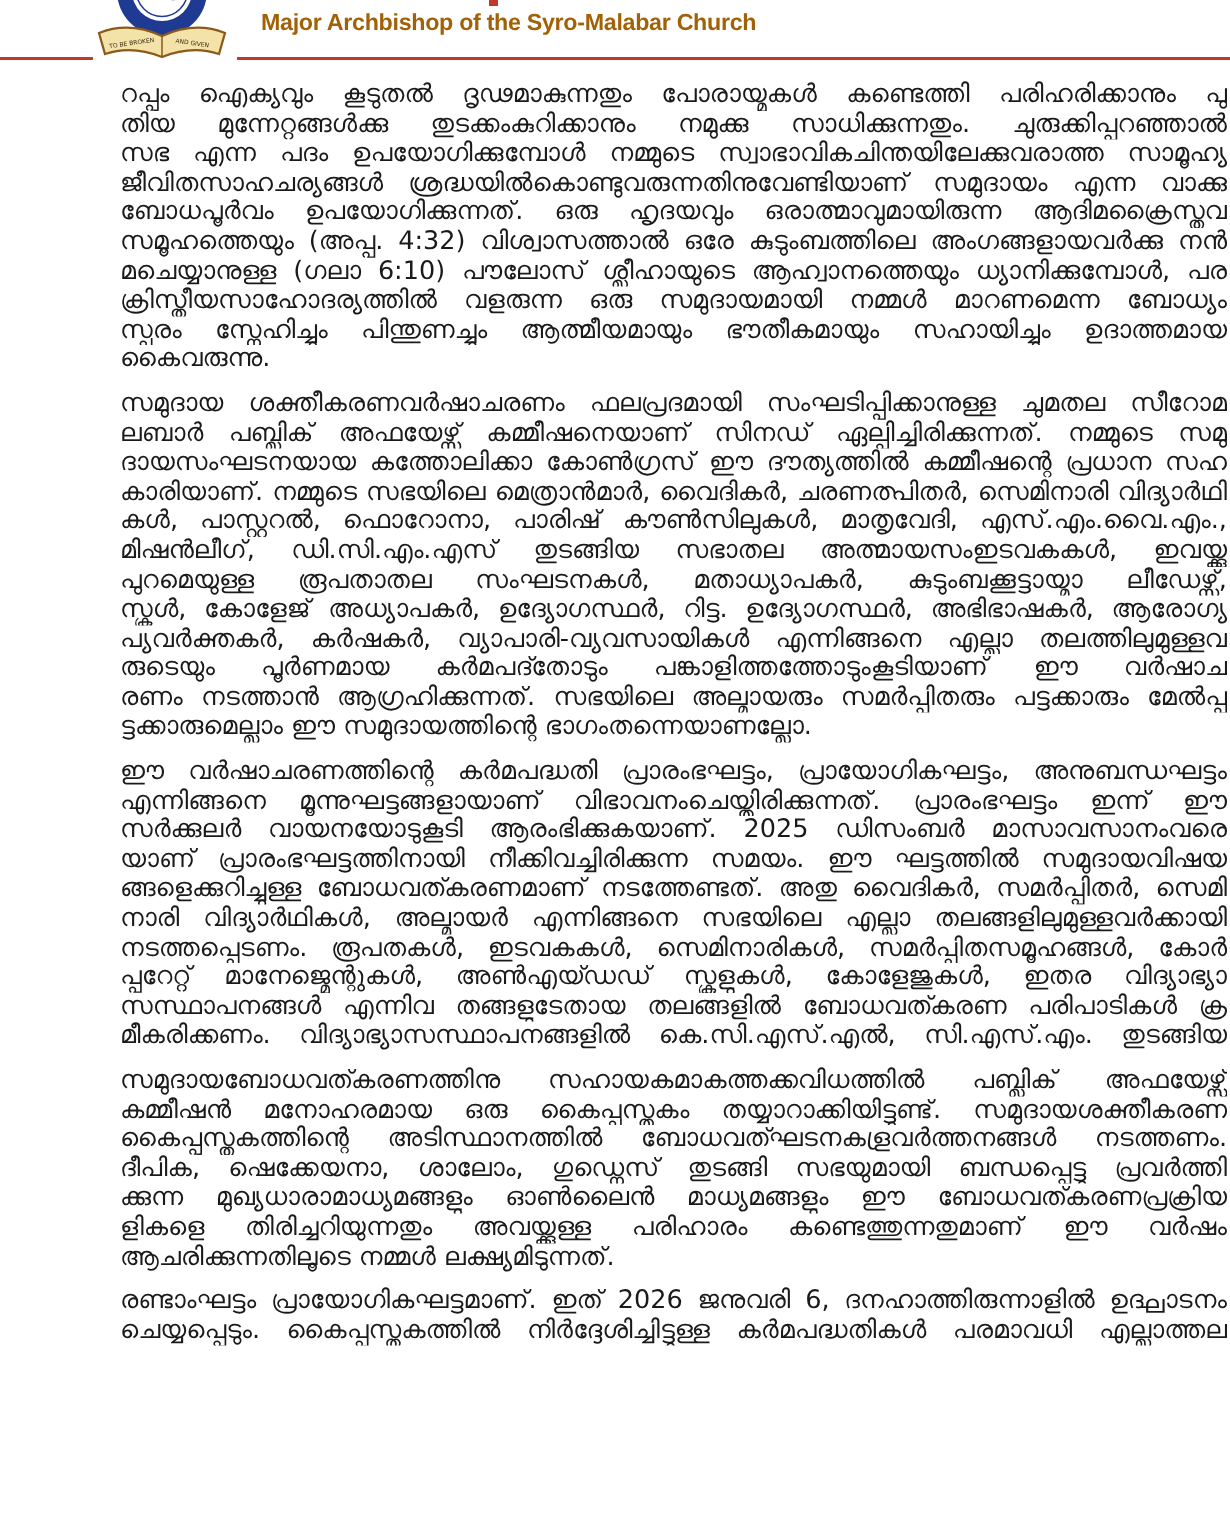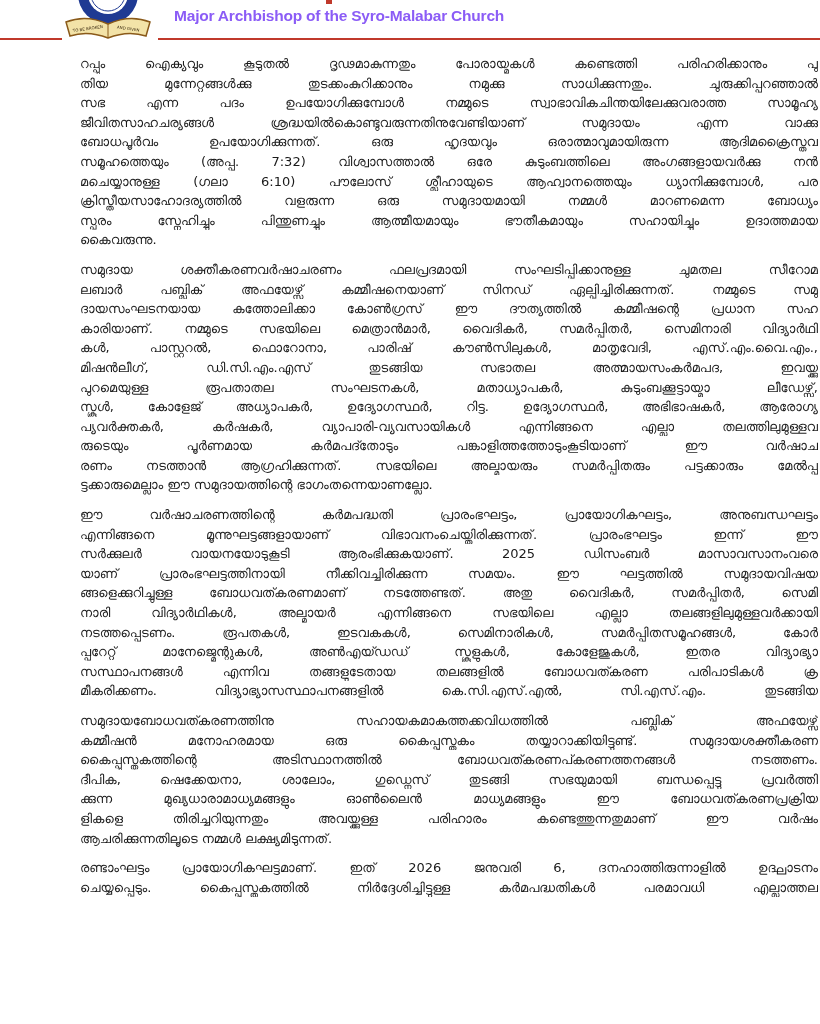--- a/index.html
+++ b/index.html
@@ -3,23 +3,23 @@
 <meta charset="utf-8">
 <style>
   html, body { margin:0; padding:0; }
   body { width:820px; height:1024px; overflow:hidden; background:#ffffff; position:relative;
          font-family:"DejaVu Sans", sans-serif; color:#1a1a1a; }
   .header { position:absolute; left:0; top:0; width:820px; height:48px; }
   .logo { position:absolute; left:62px; top:-30px; width:92px; height:72px; }
   .header-rule-left { position:absolute; left:0; top:38px; width:62px; height:1.5px; background:#c0392b; }
   .header-rule-right { position:absolute; left:158px; top:38px; width:662px; height:1.5px; background:#c0392b; }
   .subtitle { position:absolute; left:174px; top:7px; font-family:"Liberation Sans", sans-serif;
-              font-size:15.5px; font-weight:bold; color:#8b5cf6; letter-spacing:-0.2px; }
+              font-size:15.5px; font-weight:bold; color:#a16207; letter-spacing:-0.2px; }
   .red-mark { position:absolute; left:326px; top:0; width:6px; height:4px; background:#c0392b; }
-  .content { position:absolute; left:80px; top:54px; width:738px; font-size:13px; line-height:19.6px; }
+  .content { position:absolute; left:80px; top:54px; width:738px; font-size:17px; line-height:19.6px; }
   .content p { margin:0 0 10px 0; text-align:justify; }
   .content .line { display:block; text-align:justify; text-align-last:justify; white-space:nowrap; overflow:hidden; }
   .content .line.last { text-align-last:left; }
 </style>
 </head>
 <body>
 
 <div class="header">
   <svg class="logo" viewBox="0 0 92 72">
     <circle cx="46" cy="24" r="30" fill="#1f3a93"></circle>
@@ -37,33 +37,33 @@
   <div class="header-rule-right"></div>
 </div>
 
 <div class="content" id="content">
     <p>
       <span class="line">റപ്പും ഐക്യവും കൂടുതൽ ദൃഢമാകുന്നതും പോരായ്മകൾ കണ്ടെത്തി പരിഹരിക്കാനും പു</span>
       <span class="line">തിയ മുന്നേറ്റങ്ങൾക്കു തുടക്കംകുറിക്കാനും നമുക്കു സാധിക്കുന്നതും. ചുരുക്കിപ്പറഞ്ഞാൽ</span>
       <span class="line">സഭ എന്ന പദം ഉപയോഗിക്കുമ്പോൾ നമ്മുടെ സ്വാഭാവികചിന്തയിലേക്കുവരാത്ത സാമൂഹ്യ</span>
       <span class="line">ജീവിതസാഹചര്യങ്ങൾ ശ്രദ്ധയിൽകൊണ്ടുവരുന്നതിനുവേണ്ടിയാണ് സമുദായം എന്ന വാക്കു</span>
       <span class="line">ബോധപൂർവം ഉപയോഗിക്കുന്നത്. ഒരു ഹൃദയവും ഒരാത്മാവുമായിരുന്ന ആദിമക്രൈസ്തവ</span>
-      <span class="line">സമൂഹത്തെയും (അപ്പ. 7:32) വിശ്വാസത്താൽ ഒരേ കുടുംബത്തിലെ അംഗങ്ങളായവർക്കു നൻ</span>
+      <span class="line">സമൂഹത്തെയും (അപ്പ. 4:32) വിശ്വാസത്താൽ ഒരേ കുടുംബത്തിലെ അംഗങ്ങളായവർക്കു നൻ</span>
       <span class="line">മചെയ്യാനുള്ള (ഗലാ 6:10) പൗലോസ് ശ്ലീഹായുടെ ആഹ്വാനത്തെയും ധ്യാനിക്കുമ്പോൾ, പര</span>
       <span class="line">ക്രിസ്തീയസാഹോദര്യത്തിൽ വളരുന്ന ഒരു സമുദായമായി നമ്മൾ മാറണമെന്ന ബോധ്യം</span>
       <span class="line">സ്പരം സ്നേഹിച്ചും പിന്തുണച്ചും ആത്മീയമായും ഭൗതീകമായും സഹായിച്ചും ഉദാത്തമായ</span>
       <span class="line last">കൈവരുന്നു.</span>
     </p>
     <p>
       <span class="line">സമുദായ ശക്തീകരണവർഷാചരണം ഫലപ്രദമായി സംഘടിപ്പിക്കാനുള്ള ചുമതല സീറോമ</span>
       <span class="line">ലബാർ പബ്ലിക് അഫയേഴ്സ് കമ്മീഷനെയാണ് സിനഡ് ഏല്പിച്ചിരിക്കുന്നത്. നമ്മുടെ സമു</span>
       <span class="line">ദായസംഘടനയായ കത്തോലിക്കാ കോൺഗ്രസ് ഈ ദൗത്യത്തിൽ കമ്മീഷന്റെ പ്രധാന സഹ</span>
-      <span class="line">കാരിയാണ്. നമ്മുടെ സഭയിലെ മെത്രാൻമാർ, വൈദികർ, സമർപ്പിതർ, സെമിനാരി വിദ്യാർഥി</span>
+      <span class="line">കാരിയാണ്. നമ്മുടെ സഭയിലെ മെത്രാൻമാർ, വൈദികർ, ചരണത്പിതർ, സെമിനാരി വിദ്യാർഥി</span>
       <span class="line">കൾ, പാസ്റ്ററൽ, ഫൊറോനാ, പാരിഷ് കൗൺസിലുകൾ, മാതൃവേദി, എസ്.എം.വൈ.എം.,</span>
-      <span class="line">മിഷൻലീഗ്, ഡി.സി.എം.എസ് തുടങ്ങിയ സഭാതല അത്മായസംകർമപദ, ഇവയ്ക്കു</span>
+      <span class="line">മിഷൻലീഗ്, ഡി.സി.എം.എസ് തുടങ്ങിയ സഭാതല അത്മായസംഇടവകകൾ, ഇവയ്ക്കു</span>
       <span class="line">പുറമെയുള്ള രൂപതാതല സംഘടനകൾ, മതാധ്യാപകർ, കുടുംബക്കൂട്ടായ്മാ ലീഡേഴ്സ്,</span>
       <span class="line">സ്കൂൾ, കോളേജ് അധ്യാപകർ, ഉദ്യോഗസ്ഥർ, റിട്ട. ഉദ്യോഗസ്ഥർ, അഭിഭാഷകർ, ആരോഗ്യ</span>
       <span class="line">പ്യവർക്തകർ, കർഷകർ, വ്യാപാരി-വ്യവസായികൾ എന്നിങ്ങനെ എല്ലാ തലത്തിലുമുള്ളവ</span>
       <span class="line">രുടെയും പൂർണമായ കർമപദ്തോടും പങ്കാളിത്തത്തോടുംകൂടിയാണ് ഈ വർഷാച</span>
       <span class="line">രണം നടത്താൻ ആഗ്രഹിക്കുന്നത്. സഭയിലെ അല്മായരും സമർപ്പിതരും പട്ടക്കാരും മേൽപ്പ</span>
       <span class="line last">ട്ടക്കാരുമെല്ലാം ഈ സമുദായത്തിന്റെ ഭാഗംതന്നെയാണല്ലോ.</span>
     </p>
     <p>
       <span class="line">ഈ വർഷാചരണത്തിന്റെ കർമപദ്ധതി പ്രാരംഭഘട്ടം, പ്രായോഗികഘട്ടം, അനുബന്ധഘട്ടം</span>
       <span class="line">എന്നിങ്ങനെ മൂന്നുഘട്ടങ്ങളായാണ് വിഭാവനംചെയ്തിരിക്കുന്നത്. പ്രാരംഭഘട്ടം ഇന്ന് ഈ</span>
@@ -72,21 +72,21 @@
       <span class="line">ങ്ങളെക്കുറിച്ചുള്ള ബോധവത്കരണമാണ് നടത്തേണ്ടത്. അതു വൈദികർ, സമർപ്പിതർ, സെമി</span>
       <span class="line">നാരി വിദ്യാർഥികൾ, അല്മായർ എന്നിങ്ങനെ സഭയിലെ എല്ലാ തലങ്ങളിലുമുള്ളവർക്കായി</span>
       <span class="line">നടത്തപ്പെടണം. രൂപതകൾ, ഇടവകകൾ, സെമിനാരികൾ, സമർപ്പിതസമൂഹങ്ങൾ, കോർ</span>
       <span class="line">പ്പറേറ്റ് മാനേജ്മെന്റുകൾ, അൺഎയ്ഡഡ് സ്കൂളുകൾ, കോളേജുകൾ, ഇതര വിദ്യാഭ്യാ</span>
       <span class="line">സസ്ഥാപനങ്ങൾ എന്നിവ തങ്ങളുടേതായ തലങ്ങളിൽ ബോധവത്കരണ പരിപാടികൾ ക്ര</span>
       <span class="line">മീകരിക്കണം. വിദ്യാഭ്യാസസ്ഥാപനങ്ങളിൽ കെ.സി.എസ്.എൽ, സി.എസ്.എം. തുടങ്ങിയ</span>
     </p>
     <p>
       <span class="line">സമുദായബോധവത്കരണത്തിനു സഹായകമാകത്തക്കവിധത്തിൽ പബ്ലിക് അഫയേഴ്സ്</span>
       <span class="line">കമ്മീഷൻ മനോഹരമായ ഒരു കൈപ്പുസ്തകം തയ്യാറാക്കിയിട്ടുണ്ട്. സമുദായശക്തീകരണ</span>
-      <span class="line">കൈപ്പുസ്തകത്തിന്റെ അടിസ്ഥാനത്തിൽ ബോധവത്കരണപ്കരണത്തനങ്ങൾ നടത്തണം.</span>
+      <span class="line">കൈപ്പുസ്തകത്തിന്റെ അടിസ്ഥാനത്തിൽ ബോധവത്ഘടനകള്രവർത്തനങ്ങൾ നടത്തണം.</span>
       <span class="line">ദീപിക, ഷെക്കേയനാ, ശാലോം, ഗുഡ്നെസ് തുടങ്ങി സഭയുമായി ബന്ധപ്പെട്ടു പ്രവർത്തി</span>
       <span class="line">ക്കുന്ന മുഖ്യധാരാമാധ്യമങ്ങളും ഓൺലൈൻ മാധ്യമങ്ങളും ഈ ബോധവത്കരണപ്രക്രിയ</span>
       <span class="line">ളികളെ തിരിച്ചറിയുന്നതും അവയ്ക്കുള്ള പരിഹാരം കണ്ടെത്തുന്നതുമാണ് ഈ വർഷം</span>
       <span class="line last">ആചരിക്കുന്നതിലൂടെ നമ്മൾ ലക്ഷ്യമിടുന്നത്.</span>
     </p>
     <p>
       <span class="line">രണ്ടാംഘട്ടം പ്രായോഗികഘട്ടമാണ്. ഇത് 2026 ജനുവരി 6, ദനഹാത്തിരുന്നാളിൽ ഉദ്ഘാടനം</span>
       <span class="line">ചെയ്യപ്പെടും. കൈപ്പുസ്തകത്തിൽ നിർദ്ദേശിച്ചിട്ടുള്ള കർമപദ്ധതികൾ പരമാവധി എല്ലാത്തല</span>
     </p>
   </div>

